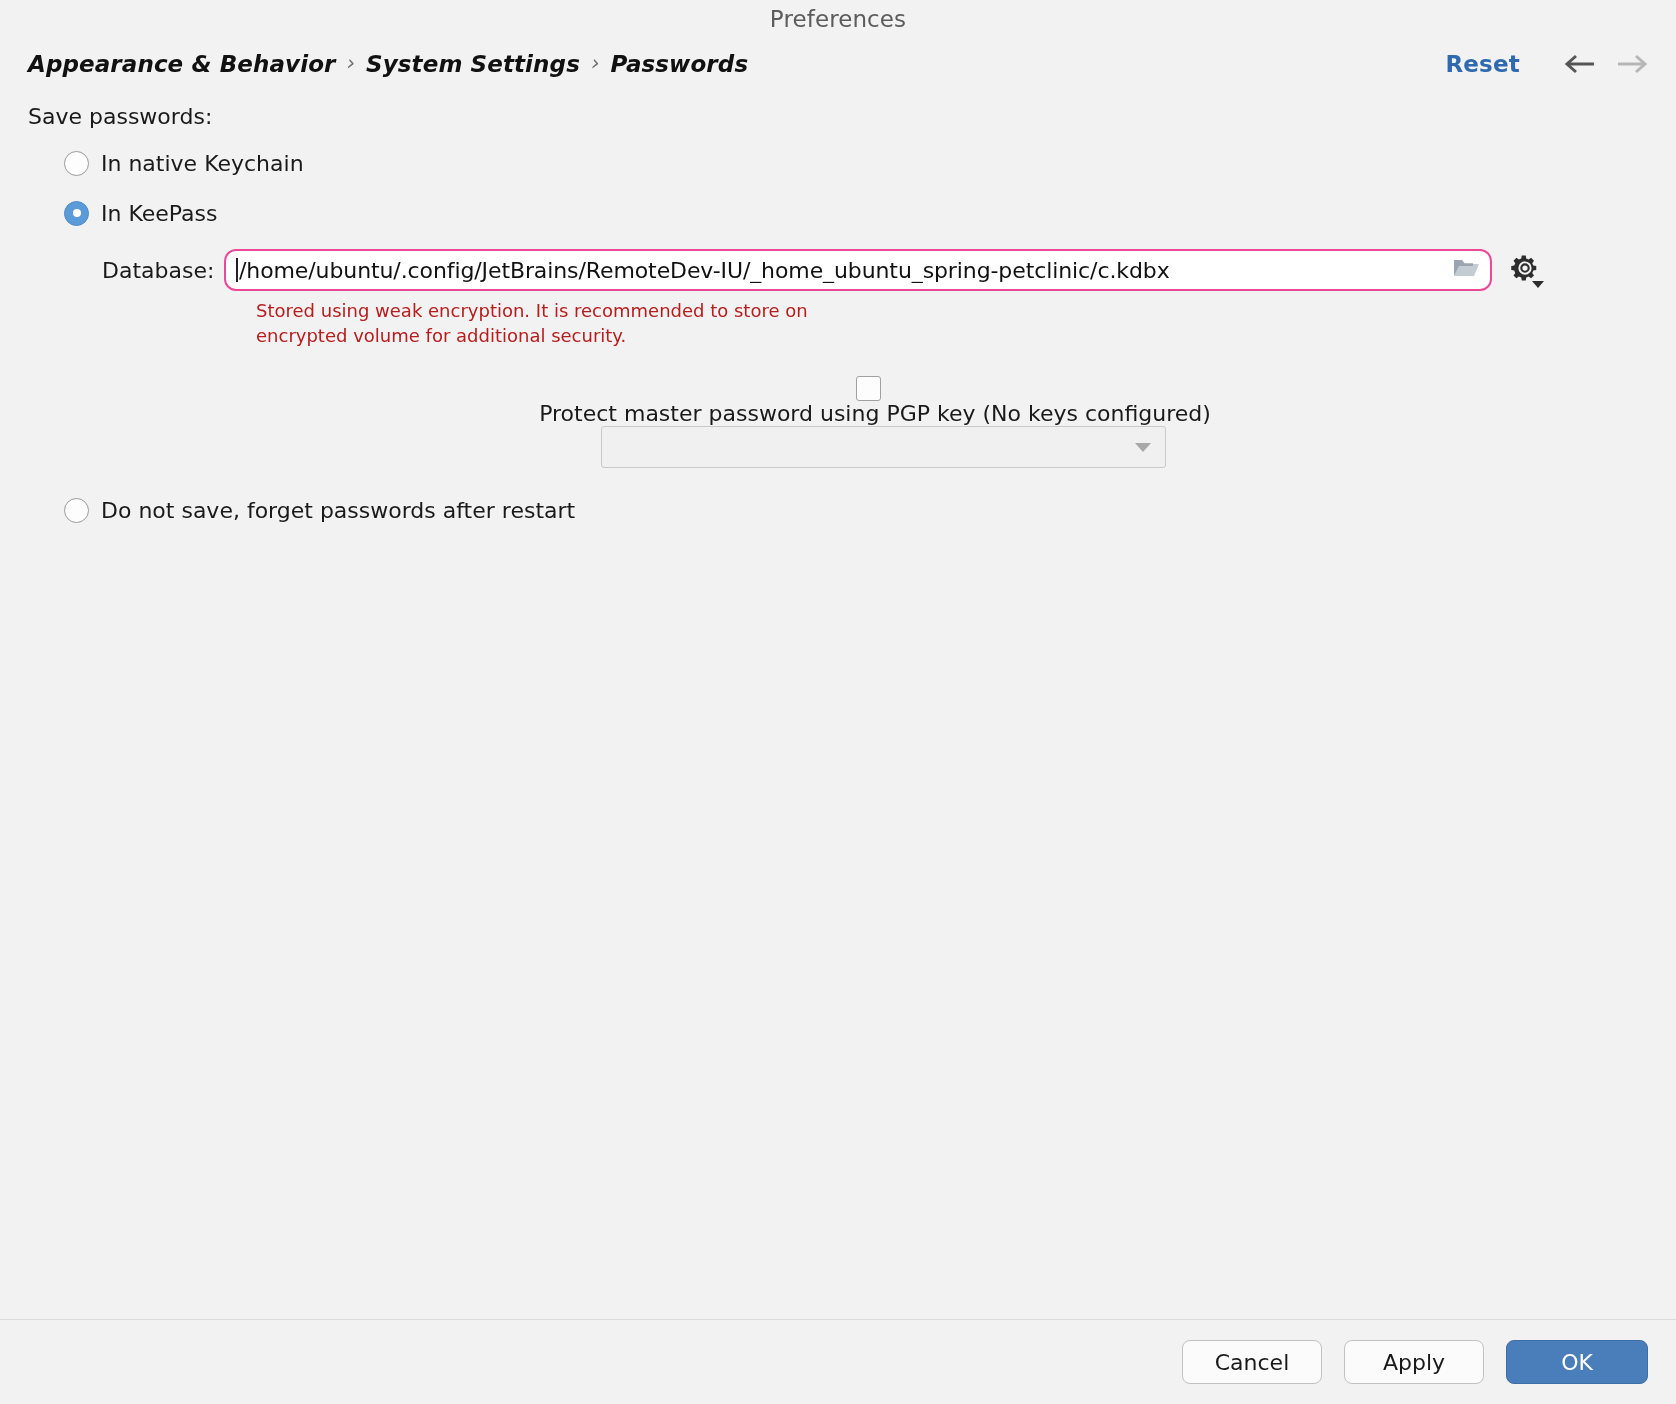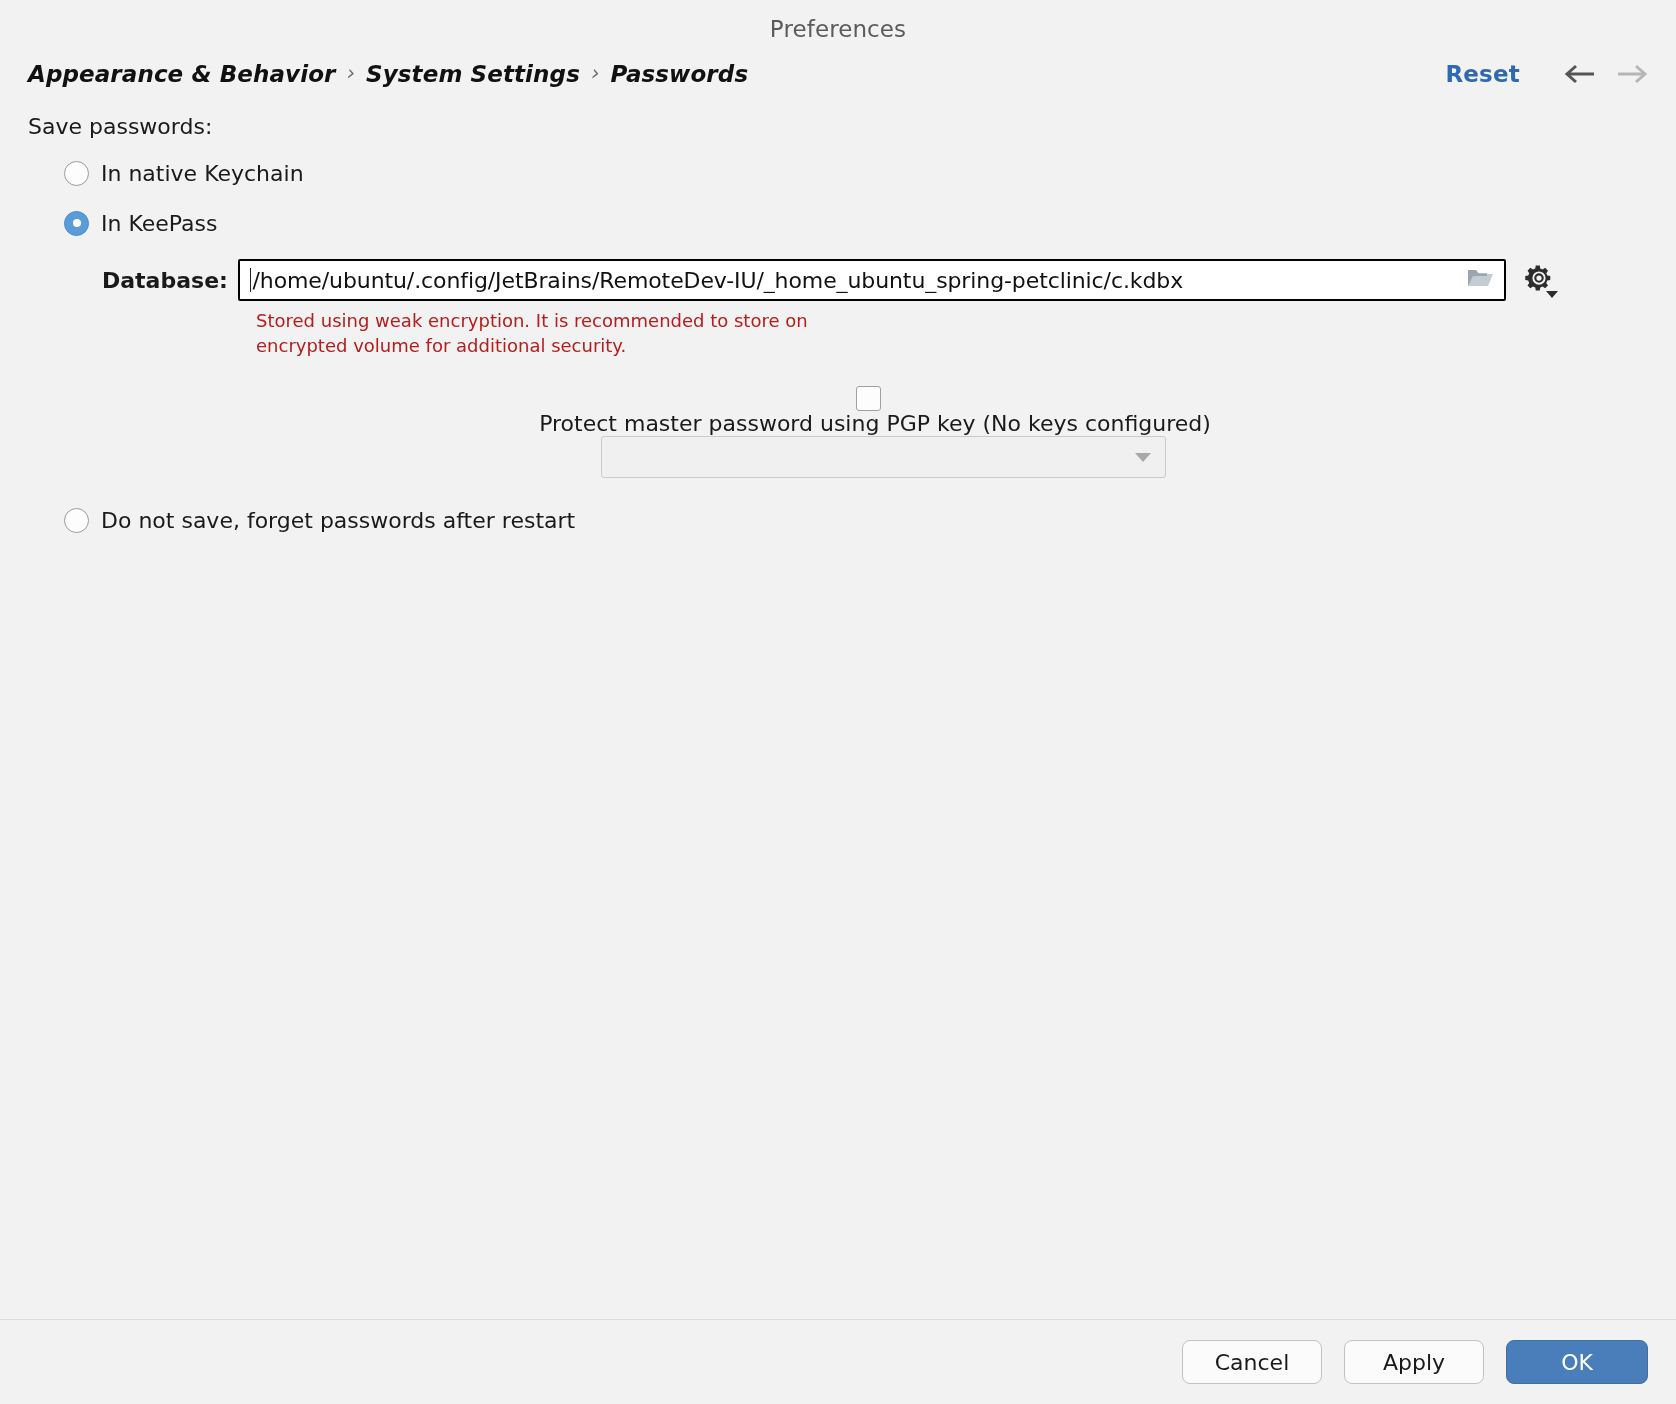--- a/index.html
+++ b/index.html
@@ -14,21 +14,21 @@
     color: #1a1a1a;
     overflow: hidden;
     position: relative;
   }
 
   
   .window-title {
     text-align: center;
     font-size: 23px;
     color: #5c5c5c;
-    padding-top: 14px;
+    padding-top: 4px;
     height: 34px;
     line-height: 30px;
     letter-spacing: 0.1px;
   }
 
   
   .header-row {
     display: flex;
     align-items: center;
     padding: 0 26px 0 28px;
@@ -121,31 +121,30 @@
   
   .db-row {
     display: flex;
     align-items: center;
     margin: 16px 0 0 74px;
   }
   .db-label {
     font-size: 22px;
     margin-right: 10px;
     white-space: nowrap;
-    font-weight: bold;
   }
   .text-field {
     position: relative;
     flex: 0 0 auto;
     width: 1268px;
     height: 42px;
     box-sizing: border-box;
     background: #ffffff;
-    border: 2px solid #000000;
-    border-radius: 2px;
+    border: 2px solid #ec4899;
+    border-radius: 12px;
     display: flex;
     align-items: center;
     padding: 0 20px 0 10px;
   }
   .caret {
     width: 1.6px;
     height: 24px;
     background: #222;
     margin-right: 1px;
     flex: 0 0 auto;

